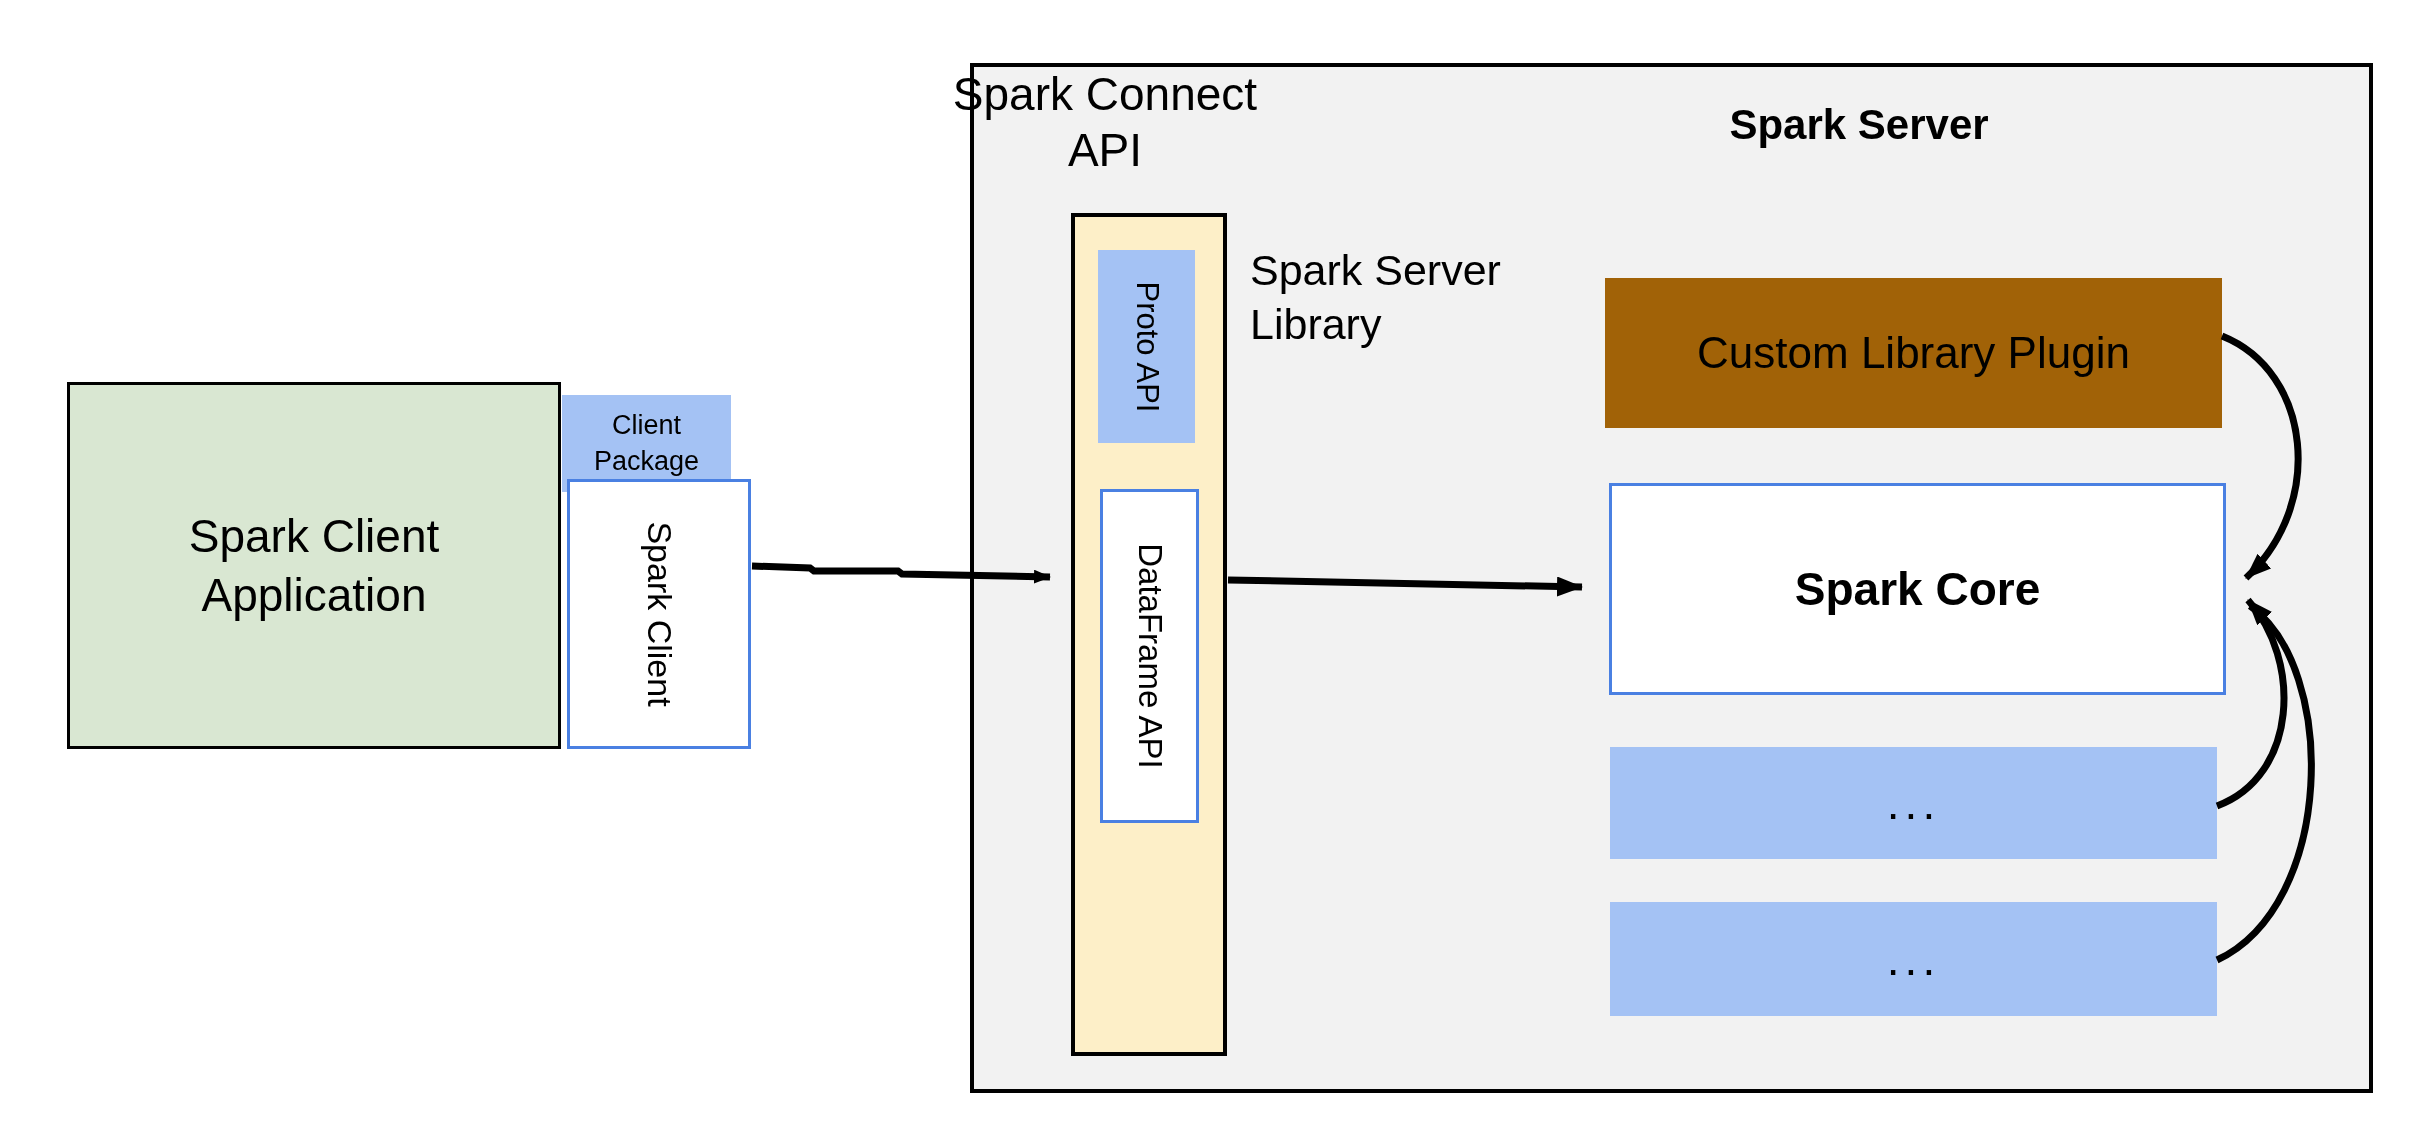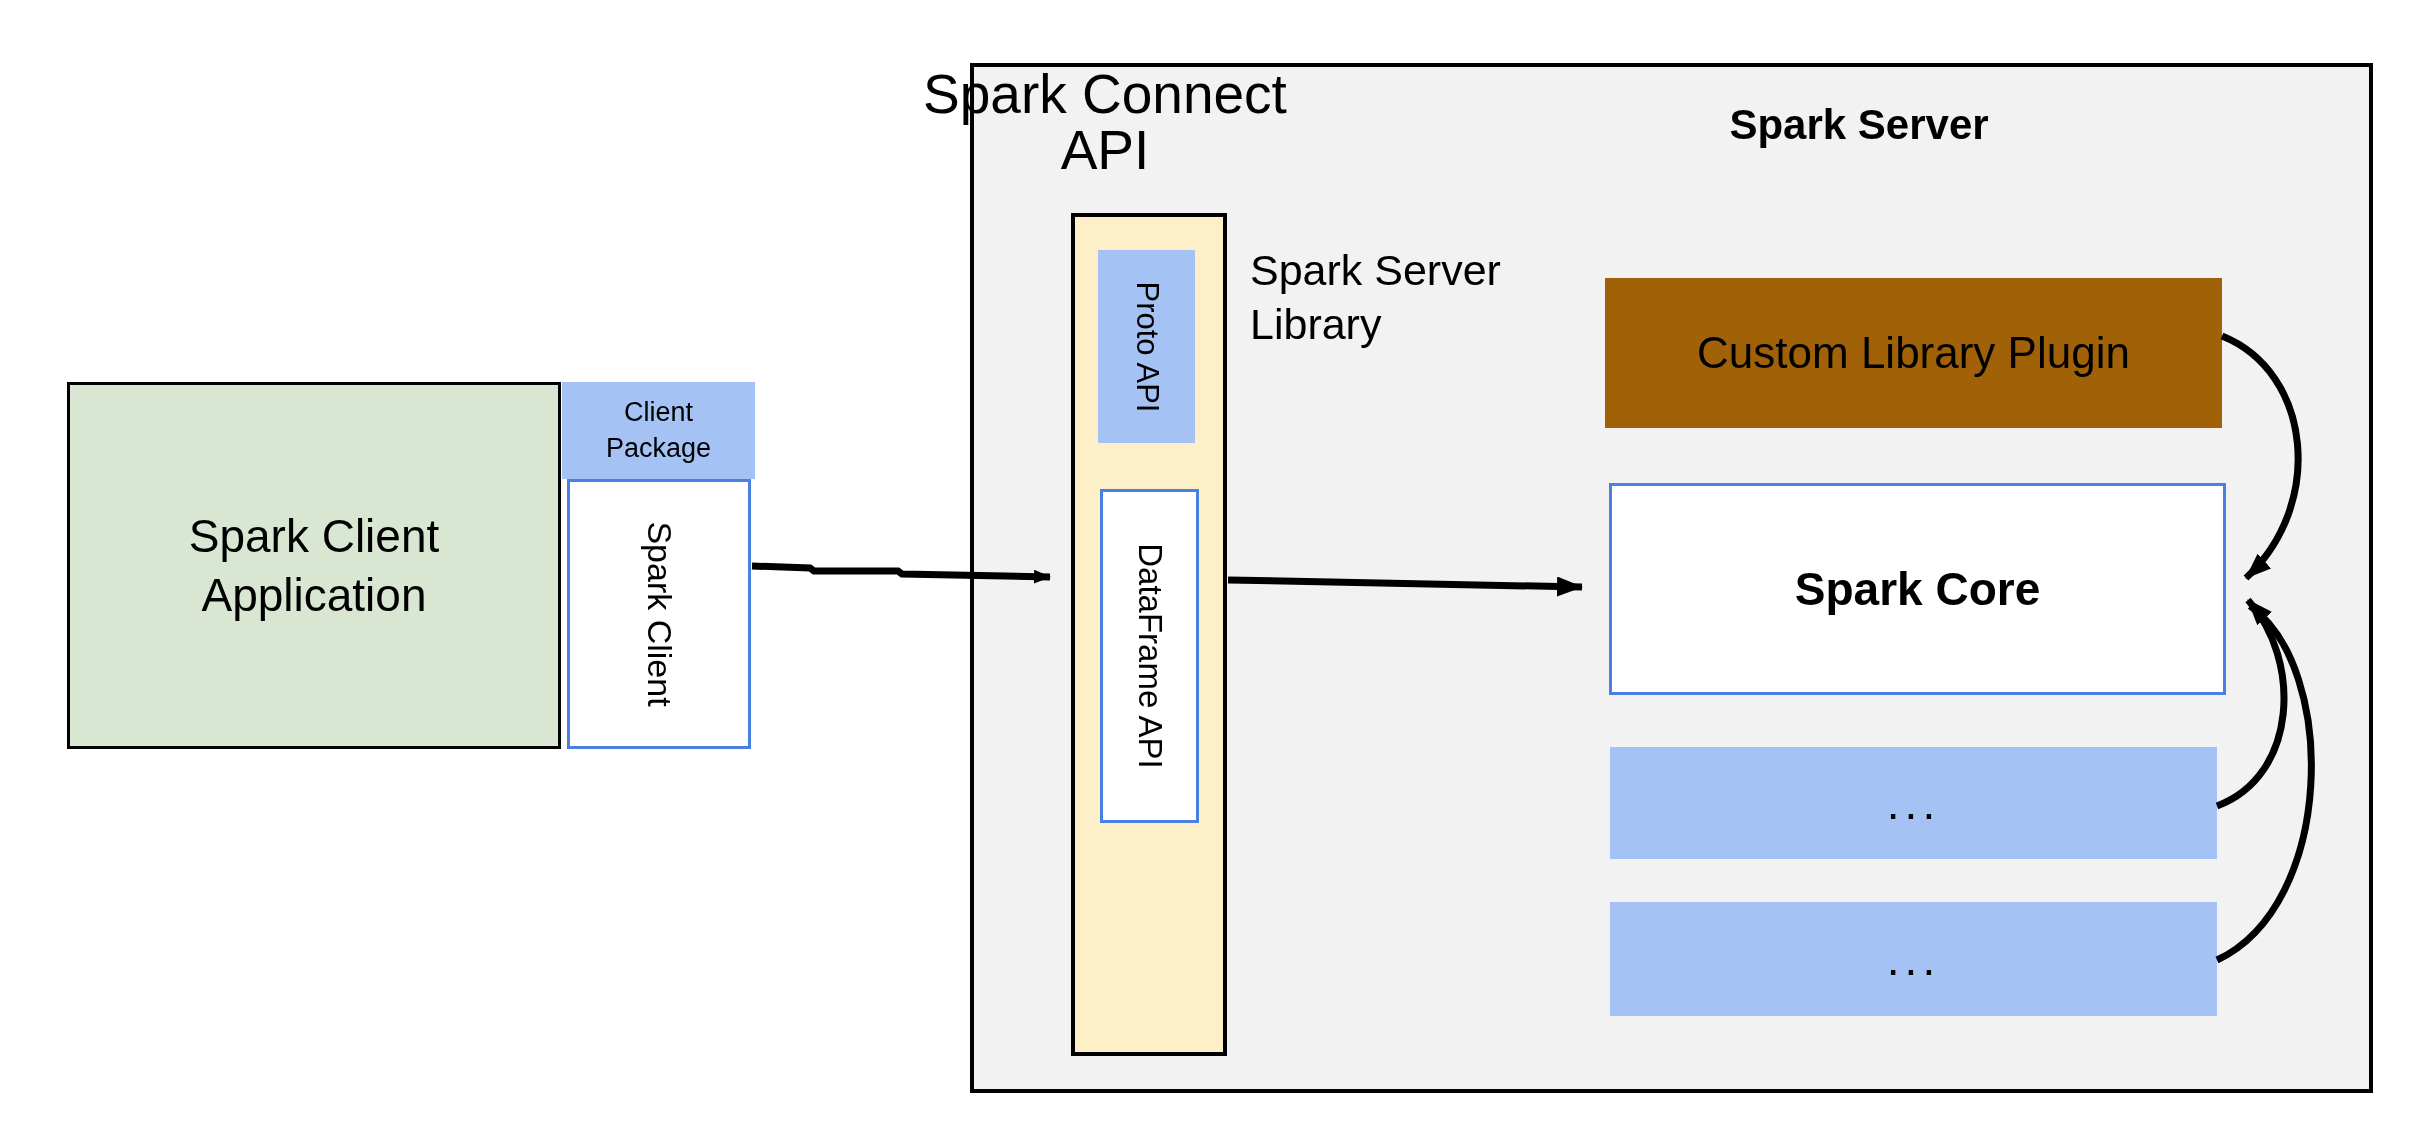--- a/index.html
+++ b/index.html
@@ -15,42 +15,42 @@
   .center-flex{display:flex;align-items:center;justify-content:center;text-align:center;}
   .pre{white-space:pre-line;}
 
   
   .green-box{
     left:67px;top:382px;width:494px;height:367px;
     border:3px solid #000;
   }
   .green-box .lbl{font-size:46px;line-height:1.27;}
   .client-package{
-    left:562px;top:382px;width:193px;height:97px;
+    left:562px;top:395px;width:169px;height:97px;
   }
   .client-package .lbl{font-size:27px;line-height:1.3;}
   .spark-client-box{
     left:567px;top:479px;width:184px;height:270px;
     background:#fff;border:3px solid;
   }
   .vtext{
     position:absolute;left:50%;top:50%;
     transform:translate(-50%,-50%) rotate(90deg);
     white-space:nowrap;
   }
   .spark-client-box .vtext{font-size:34px;}
 
   
   .gray-box{
     left:970px;top:63px;width:1403px;height:1030px;
     border:4px solid #000;
   }
   .connect-title{
     left:880px;top:66px;width:450px;
-    font-size:55px;line-height:56px;text-align:center;
+    font-size:46px;line-height:56px;text-align:center;
   }
   .yellow-column{
     left:1071px;top:213px;width:156px;height:843px;
     border:4px solid #000;
   }
   .proto-api{
     left:1098px;top:250px;width:97px;height:193px;
   }
   .proto-api .vtext{font-size:31px;}
   .dataframe-api{

